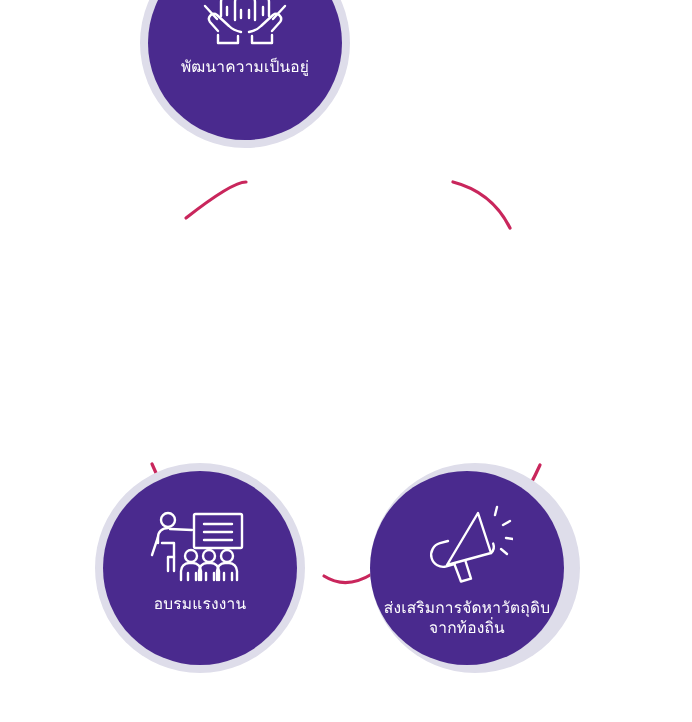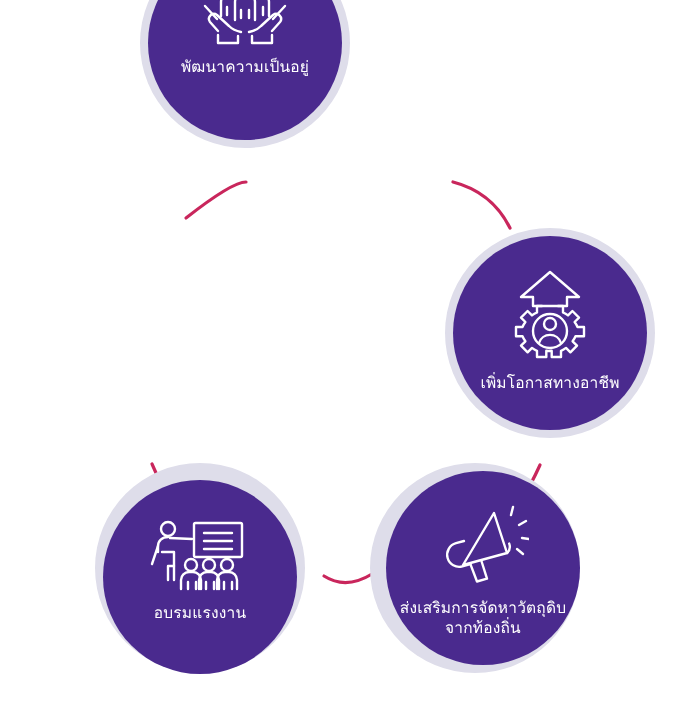--- a/index.html
+++ b/index.html
@@ -10,22 +10,22 @@
         align-items:center;justify-content:center;box-sizing:border-box;}
   .ring{background:#deddea;}
   .disc{position:absolute;border-radius:50%;background:#4a2a8e;
         display:flex;flex-direction:column;align-items:center;justify-content:flex-start;box-sizing:border-box;}
   .icon-wrap{display:flex;align-items:center;justify-content:center;}
   .label{color:#ffffff;text-align:center;line-height:1.28;letter-spacing:.2px;
          font-size:15.5px;white-space:pre-line;padding:0 8px;}
   .n-top   .disc{left:8px;top:8px;width:194px;height:194px;padding-top:30px;}
   .n-right .disc{left:8px;top:8px;width:194px;height:194px;padding-top:34px;}
   .n-left  .disc{left:8px;top:8px;width:194px;height:194px;padding-top:34px;}
-  .n-bl    .disc{left:8px;top:17px;width:194px;height:194px;padding-top:40px;}
-  .n-br    .disc{left:16px;top:8px;width:194px;height:194px;padding-top:34px;}
+  .n-bl    .disc{left:8px;top:8px;width:194px;height:194px;padding-top:40px;}
+  .n-br    .disc{left:0;top:8px;width:194px;height:194px;padding-top:34px;}
   .n-top .icon-wrap{margin-bottom:8px;}
   .n-right .icon-wrap{margin-bottom:10px;}
   .n-left .icon-wrap{margin-bottom:10px;}
   .n-bl .icon-wrap{margin-bottom:12px;}
   .n-br .icon-wrap{margin-bottom:12px;}
 </style>
 </head>
 <body>
 
 <div id="stage">
@@ -56,34 +56,20 @@
           <path d="M21 59v8h20v-7"></path>
           <path d="M52 56c5-1 9-3 12-6l12-11a5 5 0 0 1 7 7l-8 9"></path>
           <path d="M88 30L76 43"></path>
           <path d="M75 59v8H55v-7"></path>
         </svg>
       </span>
       <span class="label">พัฒนาความเป็นอยู่</span>
     </div>
   </div>
 
-  <div class="node ring n-right" style="left:445px;top:228px;width:210px;height:210px;">
-    <div class="disc">
-      <span class="icon-wrap">
-        <svg width="82" height="94" viewBox="0 0 82 94" fill="none" stroke="#ffffff" stroke-width="2.4" stroke-linecap="round" stroke-linejoin="round">
-          <path d="M41 2 L70 27 H58 v9 H24 v-9 H12 Z"></path>
-          <path d="M33 36 h-5 v6.5 a22 22 0 0 0-5 2.9 L18.6 41 l-6.6 6.6 4.4 4.4 a22 22 0 0 0-2.9 5 H7 v9.3 h6.5 a22 22 0 0 0 2.9 5 L12 75.7 l6.6 6.6 4.4-4.4 a22 22 0 0 0 5 2.9 V87 h9.3 v-6.2 a22 22 0 0 0 5.4 0 V87 h9.3 v-6.2 a22 22 0 0 0 5-2.9 l4.4 4.4 6.6-6.6 -4.4-4.4 a22 22 0 0 0 2.9-5 H75 v-9.3 h-6.5 a22 22 0 0 0-2.9-5 l4.4-4.4 -6.6-6.6 -4.4 4.4 a22 22 0 0 0-5-2.9 V36 h-5"></path>
-          <circle cx="41" cy="61" r="17"></circle>
-          <circle cx="41" cy="54" r="6"></circle>
-          <path d="M30 73a11.5 11.5 0 0 1 22 0"></path>
-        </svg>
-      </span>
-      <span class="label">เพิ่มโอกาสทางอาชีพ</span>
-    </div>
-  </div>
 
   <div class="node ring n-br" style="left:370px;top:463px;width:210px;height:210px;">
     <div class="disc">
       <span class="icon-wrap">
         <svg width="92" height="82" viewBox="0 0 92 82" fill="none" stroke="#ffffff" stroke-width="2.4" stroke-linecap="round" stroke-linejoin="round">
           <path d="M57 8 L70 48 L26 60 Z"></path>
           <path d="M27 36 l-8 2.2a12 12 0 0 0 6.4 23.2l8-2.2"></path>
           <path d="M33.5 59.4 L40 76.5 l10-2.8 -5.4-17.2"></path>
           <path d="M70 48a8.6 8.6 0 0 0 2.2-9.4"></path>
           <path d="M74 10 l2 -8"></path>

